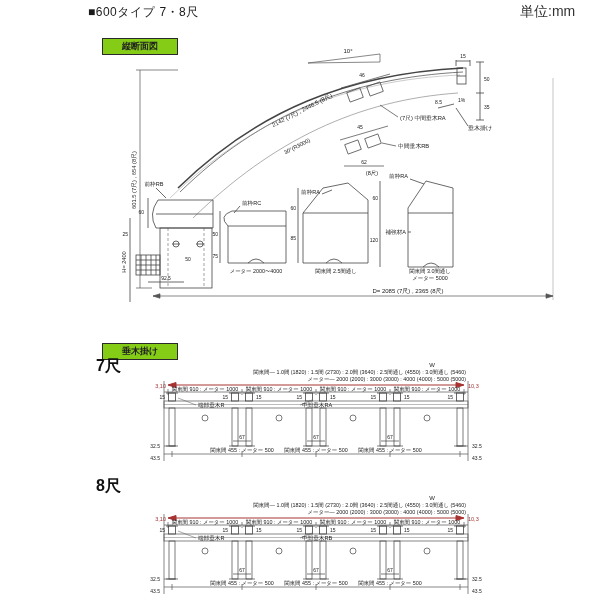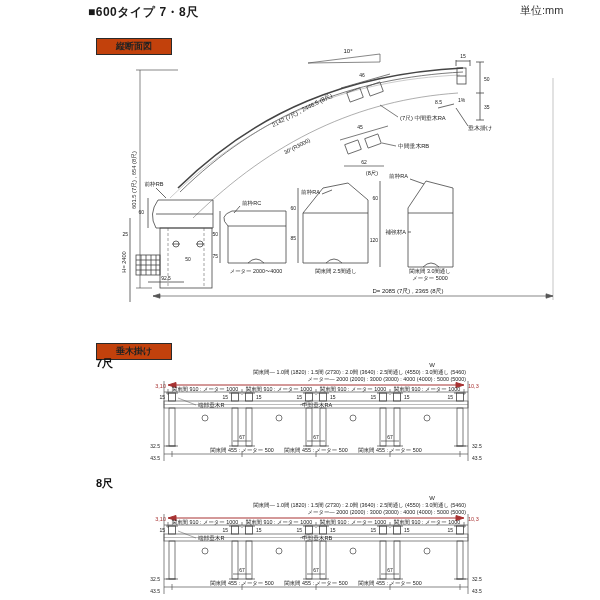--- a/index.html
+++ b/index.html
@@ -1,22 +1,22 @@
 <!DOCTYPE html>
 <html><head>
 <meta charset="utf-8">
 <style>
   html,body{margin:0;padding:0;background:#fff;}
   .page{position:relative;width:600px;height:600px;background:#ffffff;overflow:hidden;
         font-family:"Liberation Sans",sans-serif;color:#1a1a1a;}
-  .title{position:absolute;left:88px;top:4px;font-size:12px;font-weight:bold;letter-spacing:.5px;}
-  .unit{position:absolute;left:520px;top:3px;font-size:11px;color:#333;}
-  .secbox{position:absolute;left:96px;width:74px;border:1.5px solid #2a2a2a;background:#c2410c;
+  .title{position:absolute;left:88px;top:4px;font-size:12px;font-weight:normal;letter-spacing:.5px;}
+  .unit{position:absolute;left:520px;top:3px;font-size:14px;color:#333;}
+  .secbox{position:absolute;left:102px;width:74px;border:1.5px solid #2a2a2a;background:#84cc16;
           font-size:9px;text-align:center;padding:1px 0;font-weight:bold;color:#222;}
-  .rowlabel{position:absolute;left:96px;font-size:11px;font-weight:bold;color:#111;}
+  .rowlabel{position:absolute;left:96px;font-size:16px;font-weight:bold;color:#111;}
   svg{position:absolute;}
   svg text{font-family:"Liberation Sans",sans-serif;fill:#222;}
   .red{fill:#a83232;}
 </style>
 </head>
 <body>
 
 <div class="page">
 
   <div class="title">■600タイプ 7・8尺</div>

